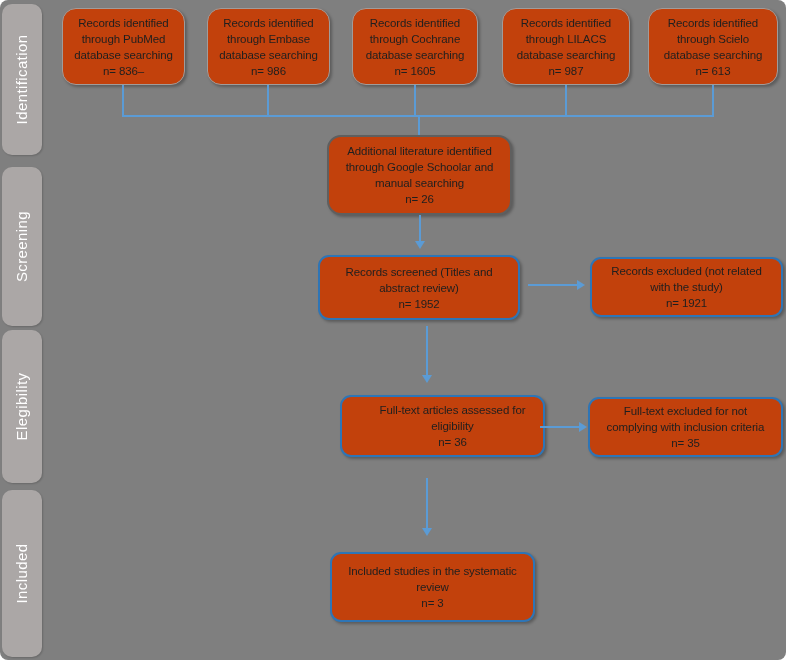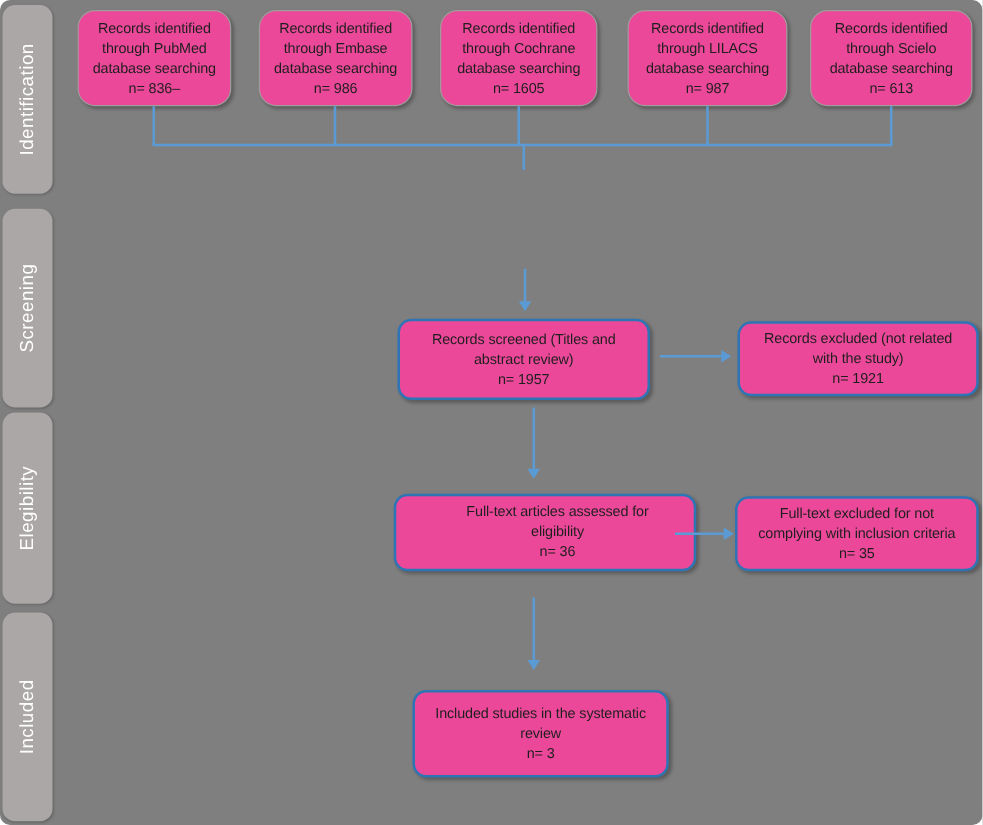--- a/index.html
+++ b/index.html
@@ -31,21 +31,21 @@
   .stage span {
     transform: rotate(-90deg);
     white-space: nowrap;
     color: #ffffff;
     font-size: 15px;
     letter-spacing: 0.4px;
   }
   
   .box {
     position: absolute;
-    background: #ec4899;
+    background: #c2410c;
     display: flex;
     flex-direction: column;
     align-items: center;
     justify-content: center;
     text-align: center;
     white-space: pre-line;
     color: #1f1f1f;
     font-size: 11.5px;
     line-height: 16px;
     letter-spacing: -0.1px;
@@ -116,37 +116,41 @@
 n= 613</div>
 
   <div class="line" style="left:122px; top:85px; width:2px; height:31px;"></div>
   <div class="line" style="left:267px; top:85px; width:2px; height:31px;"></div>
   <div class="line" style="left:414px; top:85px; width:2px; height:31px;"></div>
   <div class="line" style="left:565px; top:85px; width:2px; height:31px;"></div>
   <div class="line" style="left:712px; top:85px; width:2px; height:31px;"></div>
   <div class="line" style="left:122px; top:115px; width:592px; height:2px;"></div>
   <div class="line" style="left:418px; top:115px; width:2px; height:21px;"></div>
 
+  <div class="box box-dark" style="left:327px; top:135px; width:185px; height:80px;">Additional literature identified
+through Google Schoolar and
+manual searching
+n= 26</div>
 
   <div class="line" style="left:419px; top:215px; width:2px; height:26px;"></div>
   <div class="head-down" style="left:415px; top:241px;"></div>
 
   <div class="box box-blue" style="left:318px; top:255px; width:202px; height:65px;">Records screened (Titles and
 abstract review)
-n= 1957</div>
+n= 1952</div>
   <div class="line" style="left:528px; top:284px; width:49px; height:2px;"></div>
   <div class="head-right" style="left:577px; top:280px;"></div>
   <div class="box box-blue" style="left:590px; top:257px; width:193px; height:60px;">Records excluded (not related
 with the study)
 n= 1921</div>
 
   <div class="line" style="left:426px; top:326px; width:2px; height:49px;"></div>
   <div class="head-down" style="left:422px; top:375px;"></div>
 
-  <div class="box box-blue" style="left:315px; top:395px; width:242px; height:62px;padding-left:23px;">Full-text articles assessed for
+  <div class="box box-blue" style="left:340px; top:395px; width:205px; height:62px;padding-left:23px;">Full-text articles assessed for
 eligibility
 n= 36</div>
   <div class="line" style="left:540px; top:426px; width:39px; height:2px;"></div>
   <div class="head-right" style="left:579px; top:422px;"></div>
   <div class="box box-blue" style="left:588px; top:397px; width:195px; height:60px;">Full-text excluded for not
 complying with inclusion criteria
 n= 35</div>
 
   <div class="line" style="left:426px; top:478px; width:2px; height:50px;"></div>
   <div class="head-down" style="left:422px; top:528px;"></div>

